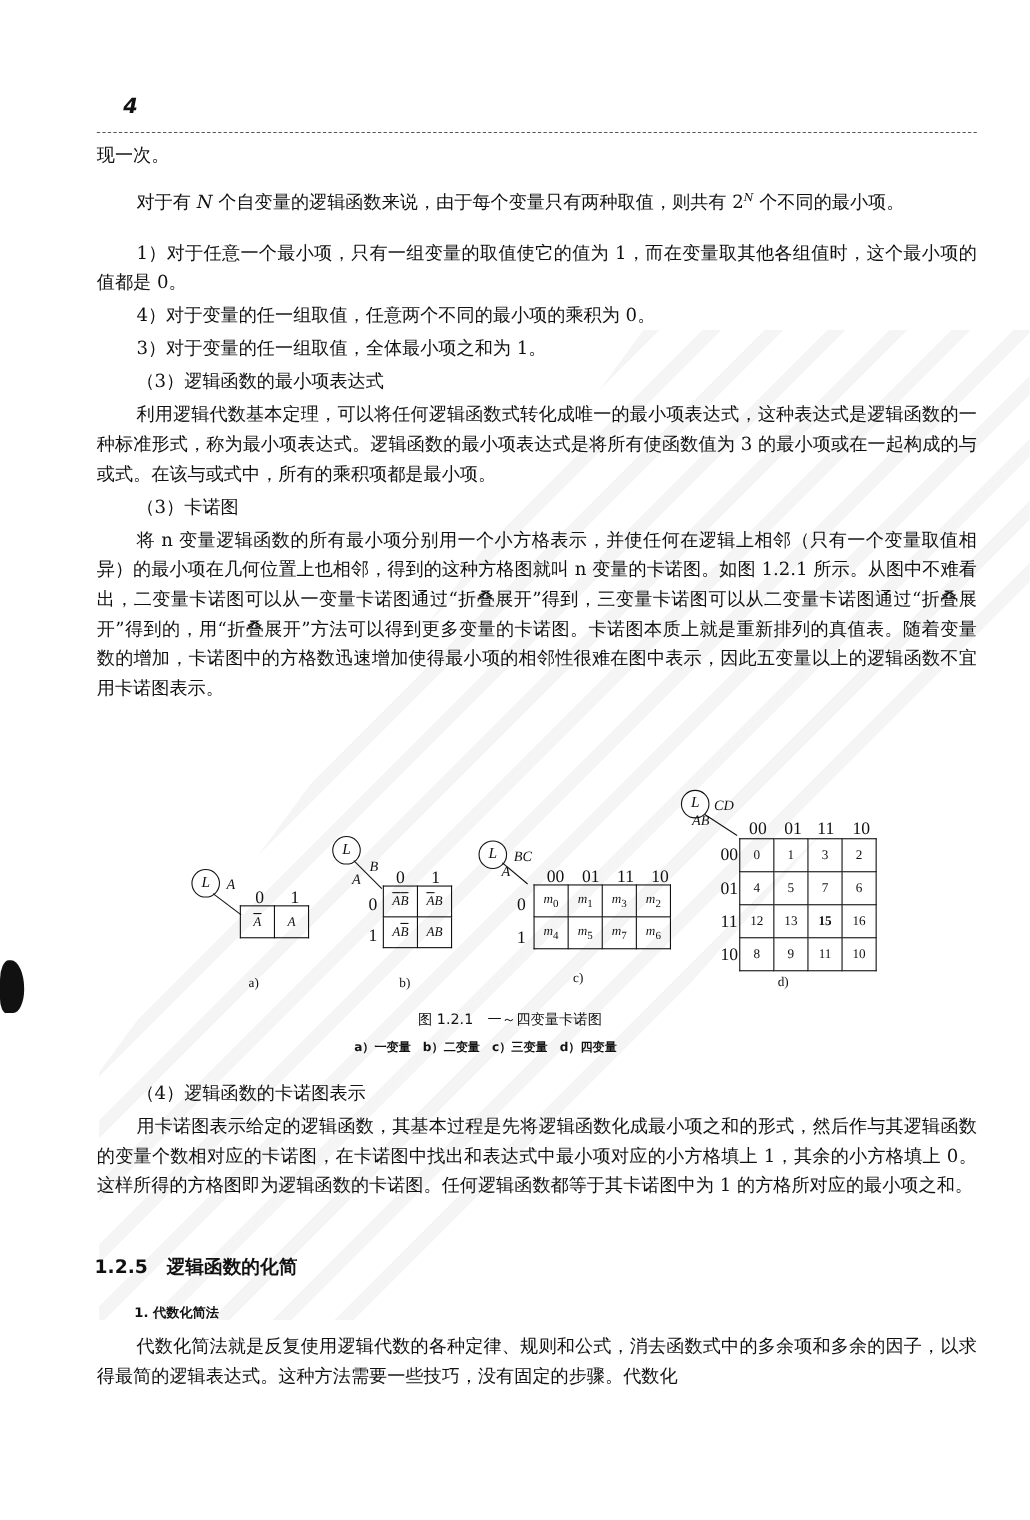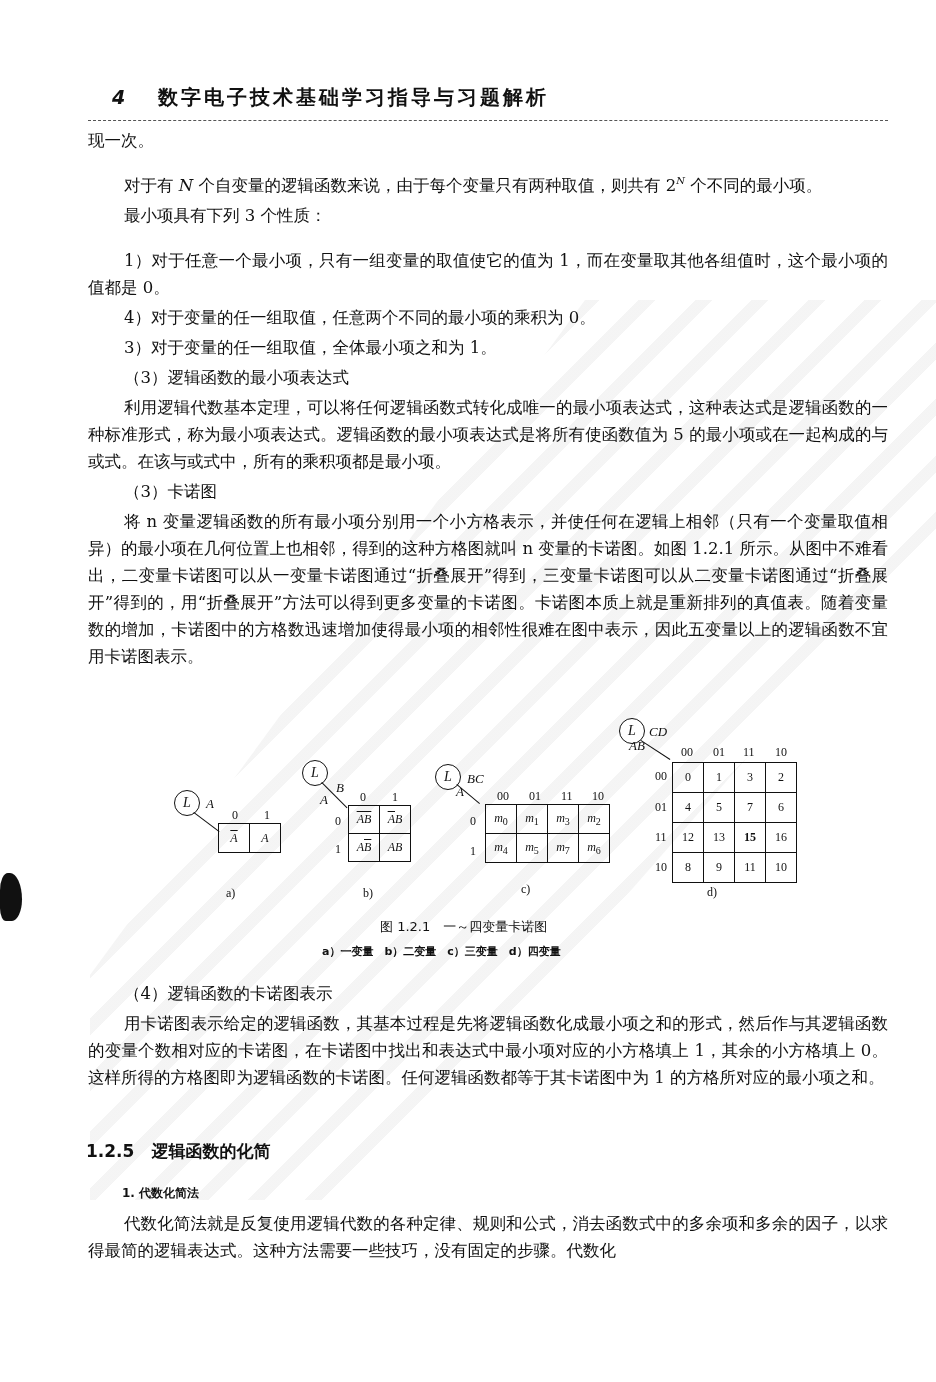--- a/index.html
+++ b/index.html
@@ -22,53 +22,51 @@
   .text { position: absolute; left: 88px; width: 800px; font-size: 16.5px; line-height: 27px; }
   .p { margin: 0; text-align: justify; }
   .indent { text-indent: 36px; }
   sup { font-size: 10px; }
   .section { position: absolute; left: 86px; font-family: "DejaVu Sans", sans-serif; font-weight: bold; font-size: 17px; }
   .subsection { position: absolute; left: 122px; font-family: "DejaVu Sans", sans-serif; font-weight: bold; font-size: 12px; }
   
   .kmap { position: absolute; font-family: "Liberation Serif", serif; font-size: 13px; }
   .circle { position: absolute; width: 24px; height: 24px; border: 1.3px solid #111; border-radius: 50%; text-align: center; line-height: 24px; font-style: italic; font-size: 14px; background: #fff; }
   .var { position: absolute; font-style: italic; font-size: 13px; }
-  .lbl { position: absolute; font-size: 12px; }
+  .lbl { position: absolute; font-size: 16px; }
   .grid { position: absolute; border-collapse: collapse; }
   .grid td { border: 1.3px solid #111; text-align: center; font-size: 12px; padding: 0; }
   .it { font-style: italic; }
   .ov { text-decoration: overline; }
   .diag { position: absolute; height: 1.3px; background: #111; transform-origin: 0 0; }
   .cap { position: absolute; font-size: 12px; }
   .fig-title { position: absolute; left: 380px; top: 918px; font-size: 13px; font-family: "DejaVu Sans", sans-serif; }
   .fig-sub { position: absolute; left: 322px; top: 944px; font-size: 11px; font-family: "DejaVu Sans", sans-serif; font-weight: bold; }
   .blot { position: absolute; left: 0; top: 873px; width: 22px; height: 48px; background: #111; border-radius: 40% 60% 50% 30%; }
 </style>
 </head>
 <body>
 
 <div class="watermark"></div>
 <div class="blot"></div>
 
 <div class="header">
   <span class="page-num">4</span>
-  <span class="book-title">数字电子技术基础学习指导与习题解析</span>
 </div>
 
 <div class="text" style="top:127px;">
   <p class="p">现一次。</p>
   <p class="p indent" style="margin-top:13px;">
     <span>对于有 </span><span class="it">N</span><span> 个自变量的逻辑函数来说，由于每个变量只有两种取值，则共有 2</span><sup style="font-style:italic;">N</sup><span> 个不同的最小项。</span>
   </p>
-  <p class="p indent" style="margin-top:3px;">最小项具有下列 3 个性质：</p>
   <p class="p indent" style="margin-top:18px;">1）对于任意一个最小项，只有一组变量的取值使它的值为 1，而在变量取其他各组值时，这个最小项的值都是 0。</p>
   <p class="p indent" style="margin-top:3px;">4）对于变量的任一组取值，任意两个不同的最小项的乘积为 0。</p>
   <p class="p indent" style="margin-top:3px;">3）对于变量的任一组取值，全体最小项之和为 1。</p>
   <p class="p indent" style="margin-top:3px;">（3）逻辑函数的最小项表达式</p>
-  <p class="p indent" style="margin-top:3px;">利用逻辑代数基本定理，可以将任何逻辑函数式转化成唯一的最小项表达式，这种表达式是逻辑函数的一种标准形式，称为最小项表达式。逻辑函数的最小项表达式是将所有使函数值为 5 的最小项或在一起构成的与或式。在该与或式中，所有的乘积项都是最小项。</p>
+  <p class="p indent" style="margin-top:3px;">利用逻辑代数基本定理，可以将任何逻辑函数式转化成唯一的最小项表达式，这种表达式是逻辑函数的一种标准形式，称为最小项表达式。逻辑函数的最小项表达式是将所有使函数值为 3 的最小项或在一起构成的与或式。在该与或式中，所有的乘积项都是最小项。</p>
   <p class="p indent" style="margin-top:3px;">（3）卡诺图</p>
   <p class="p indent" style="margin-top:3px;">将 n 变量逻辑函数的所有最小项分别用一个小方格表示，并使任何在逻辑上相邻（只有一个变量取值相异）的最小项在几何位置上也相邻，得到的这种方格图就叫 n 变量的卡诺图。如图 1.2.1 所示。从图中不难看出，二变量卡诺图可以从一变量卡诺图通过“折叠展开”得到，三变量卡诺图可以从二变量卡诺图通过“折叠展开”得到的，用“折叠展开”方法可以得到更多变量的卡诺图。卡诺图本质上就是重新排列的真值表。随着变量数的增加，卡诺图中的方格数迅速增加使得最小项的相邻性很难在图中表示，因此五变量以上的逻辑函数不宜用卡诺图表示。</p>
 </div>
 
 <div class="kmap" style="left:170px;top:790px;width:130px;height:110px;">
   <div class="circle" style="left:4px;top:0px;">L</div>
   <div class="var" style="left:36px;top:6px;">A</div>
   <div class="diag" style="left:24px;top:22px;width:32px;transform:rotate(37deg);"></div>
   <div class="lbl" style="left:62px;top:18px;">0</div>
   <div class="lbl" style="left:94px;top:18px;">1</div>

